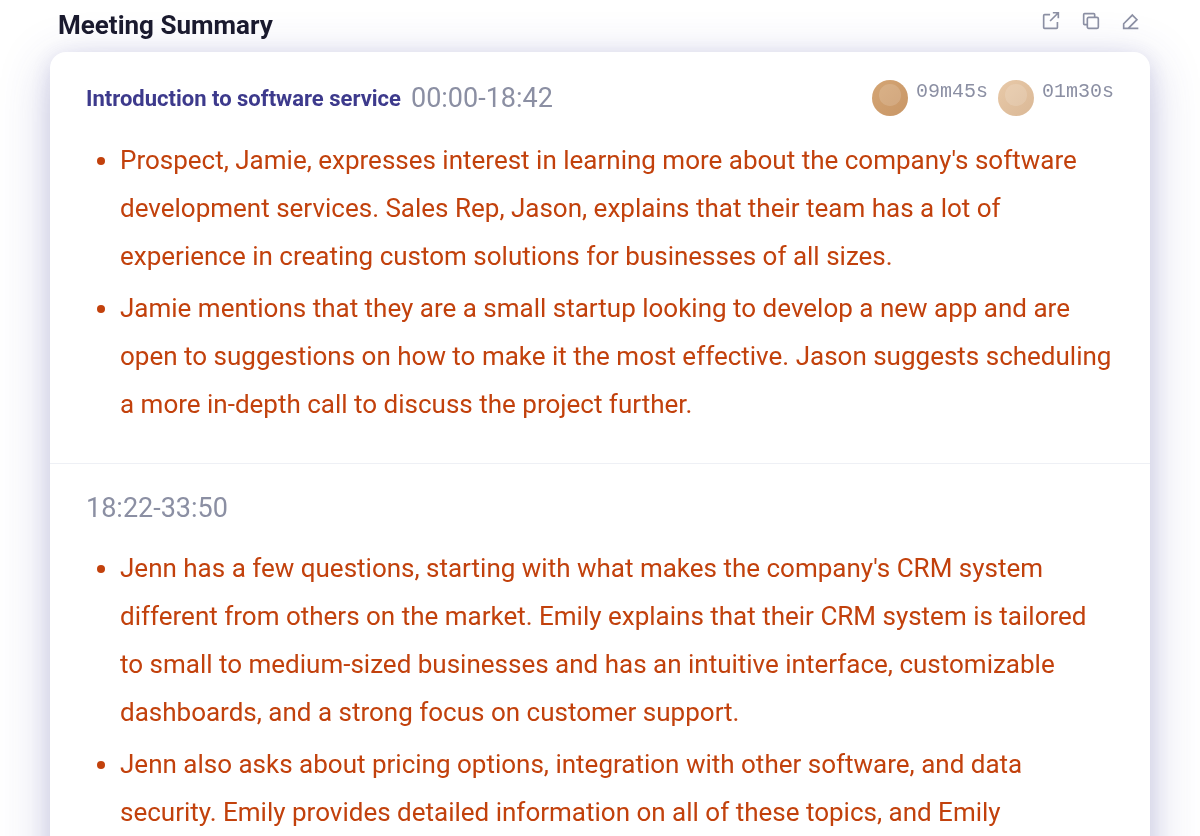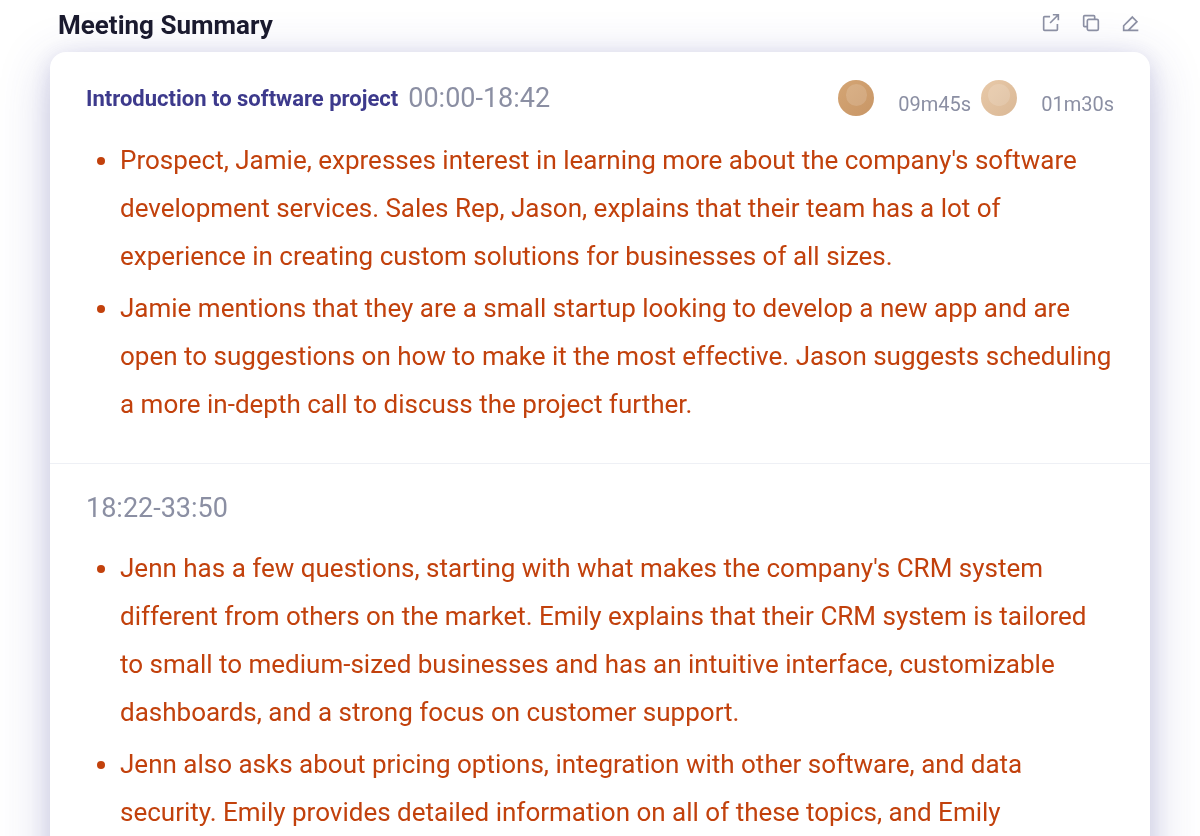--- a/index.html
+++ b/index.html
@@ -9,21 +9,20 @@
     }
     body {
       font-family: -apple-system, BlinkMacSystemFont, 'Segoe UI', Roboto, Helvetica, Arial, sans-serif;
       background: #fff;
       padding: 10px 50px 40px 50px;
       width: 1200px;
     }
     .header-row {
       display: flex;
       justify-content: space-between;
-      align-items: center;
       margin-bottom: 12px;
       padding: 0 8px;
     }
     .page-title {
       font-size: 26px;
       font-weight: 700;
       color: #1a1a2e;
     }
     .header-actions {
       display: flex;
@@ -64,22 +63,23 @@
     .section-range {
       font-size: 27px;
       color: #8b8fa3;
       font-weight: 400;
     }
     .spacer {
       flex: 1;
     }
     .participant {
       display: flex;
-      align-items: flex-end;
-      gap: 24px;
+      align-items: flex-start;
+      gap: 8px;
+      font-family: Liberation Mono, monospace;
     }
     .avatar {
       width: 36px;
       height: 36px;
       border-radius: 50%;
       display: inline-block;
       background: linear-gradient(135deg, #d4a574 0%, #c89666 100%);
       position: relative;
       overflow: hidden;
     }
@@ -143,21 +143,21 @@
           <path d="M4 20h16M13.5 5.5l5 5L9 20H4v-5L13.5 5.5z"></path>
         </svg>
     </span>
   </div>
 </div>
 
 <div class="card">
 
   <div class="section">
     <div class="section-header compact-gap">
-      <span class="section-title">Introduction to software project</span>
+      <span class="section-title">Introduction to software service</span>
       <span class="section-range">00:00-18:42</span>
       <span class="spacer"></span>
       <span class="participant">
         <span class="avatar av1"></span>
         <span class="participant-time">09m45s</span>
       </span>
       <span class="participant">
         <span class="avatar av3"></span>
         <span class="participant-time">01m30s</span>
       </span>

